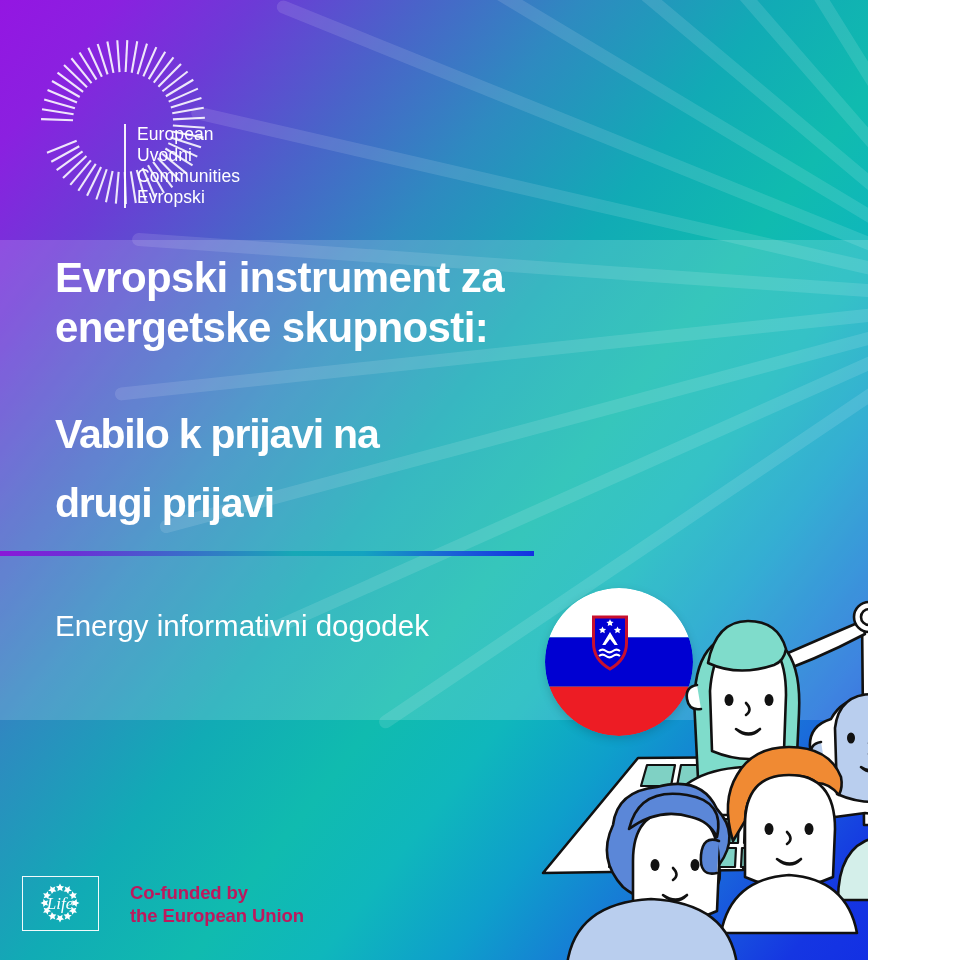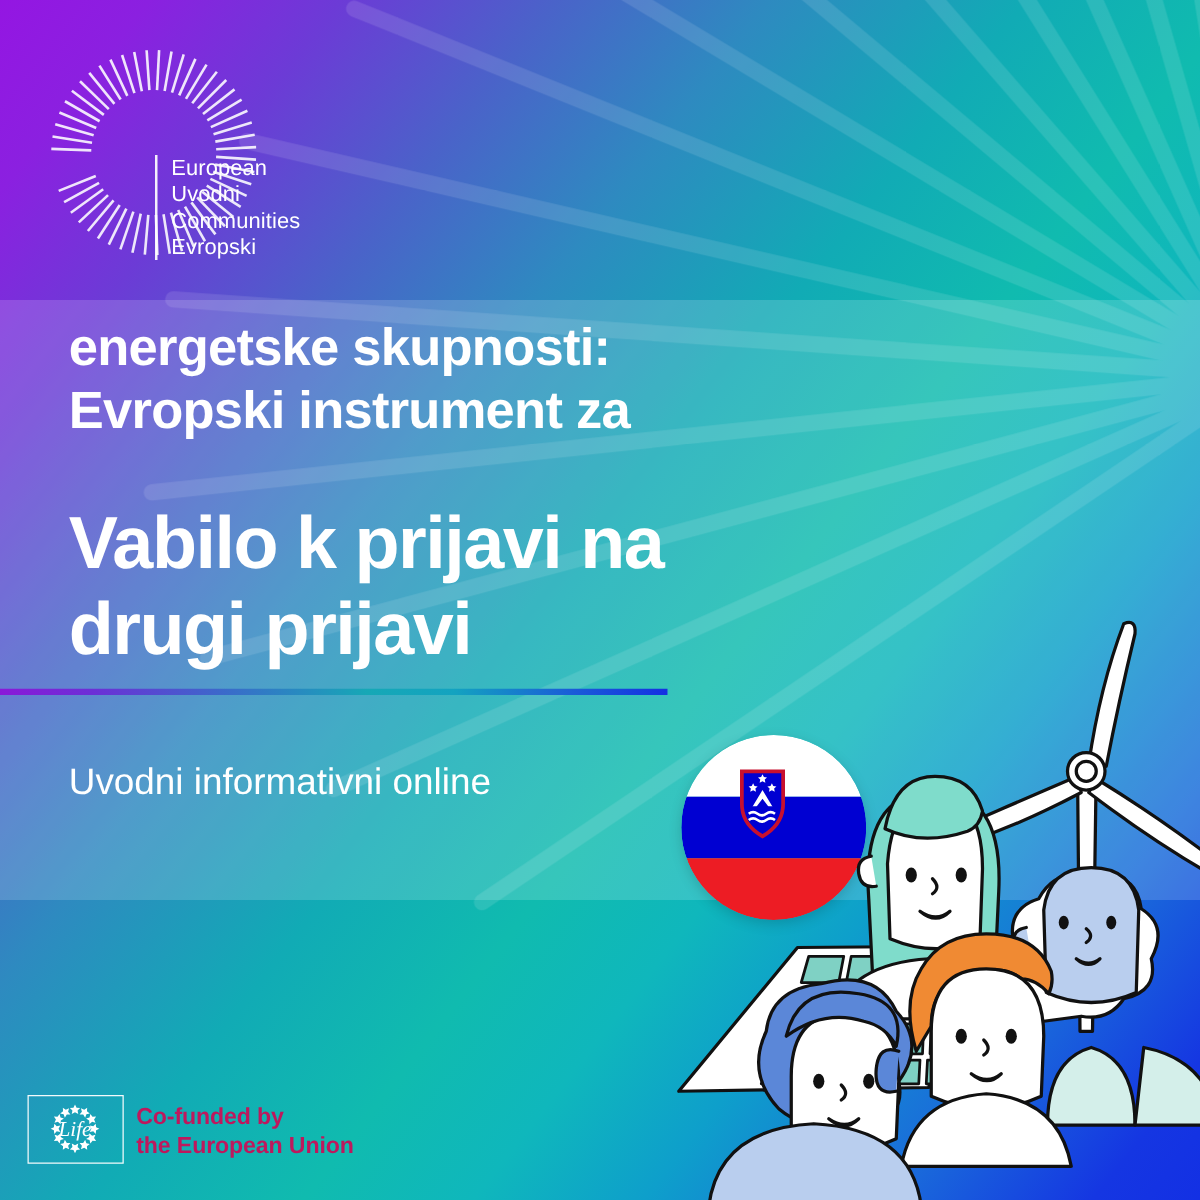--- a/index.html
+++ b/index.html
@@ -2,21 +2,21 @@
 <html><head>
 <meta charset="utf-8">
 <style>
   html, body {
     margin: 0;
     padding: 0;
     background: #ffffff;
   }
   #poster {
     position: relative;
-    width: 960px;
+    width: 868px;
     height: 960px;
     overflow: hidden;
     font-family: "Liberation Sans", sans-serif;
     -webkit-font-smoothing: antialiased;
   }
 
   
   .bg-base {
     position: absolute;
     inset: 0;
@@ -87,21 +87,21 @@
     line-height: 50px;
     font-weight: 700;
     letter-spacing: -0.6px;
   }
   .headline {
     position: absolute;
     left: 55px;
     top: 400px;
     width: 640px;
     color: #ffffff;
-    font-size: 59px;
+    font-size: 41px;
     line-height: 69px;
     font-weight: 700;
     letter-spacing: -1.2px;
   }
   .divider {
     position: absolute;
     left: 0;
     top: 551px;
     width: 534px;
     height: 5px;
@@ -150,21 +150,21 @@
   }
   .art svg { display:block; }
 
   
   .eu {
     position: absolute;
     left: 22px;
     top: 876px;
     display: flex;
     align-items: center;
-    gap: 10px;
+    gap: 31px;
   }
   .eu-box {
     width: 77px;
     height: 55px;
     border: 1.6px solid rgba(255,255,255,0.95);
     position: relative;
     box-sizing: border-box;
   }
   .eu-box svg { position:absolute; left:0; top:0; }
   .eu-text {
@@ -270,33 +270,33 @@
     </svg>
     <div class="logo-text">
       <div>European</div>
       <div>Uvodni</div>
       <div>Communities</div>
       <div>Evropski</div>
     </div>
   </div>
 
   <div class="kicker">
+    <div>Evropski instrument za</div>
     <div>energetske skupnosti:</div>
-    <div>Evropski instrument za</div>
   </div>
 
   <div class="headline">
     <div>Vabilo k prijavi na</div>
     <div>drugi prijavi</div>
   </div>
 
   <div class="divider"></div>
 
   <div class="sub">
-    <div>Uvodni informativni online</div>
+    <div>Energy informativni dogodek</div>
   </div>
 
   <div class="flag">
     <svg width="148" height="148" viewBox="0 0 148 148" xmlns="http://www.w3.org/2000/svg" aria-hidden="true">
       <defs>
           <clipPath id="cflag">
             <circle cx="74" cy="74" r="74"></circle>
           </clipPath>
         </defs>
       <g clip-path="url(#cflag)">

